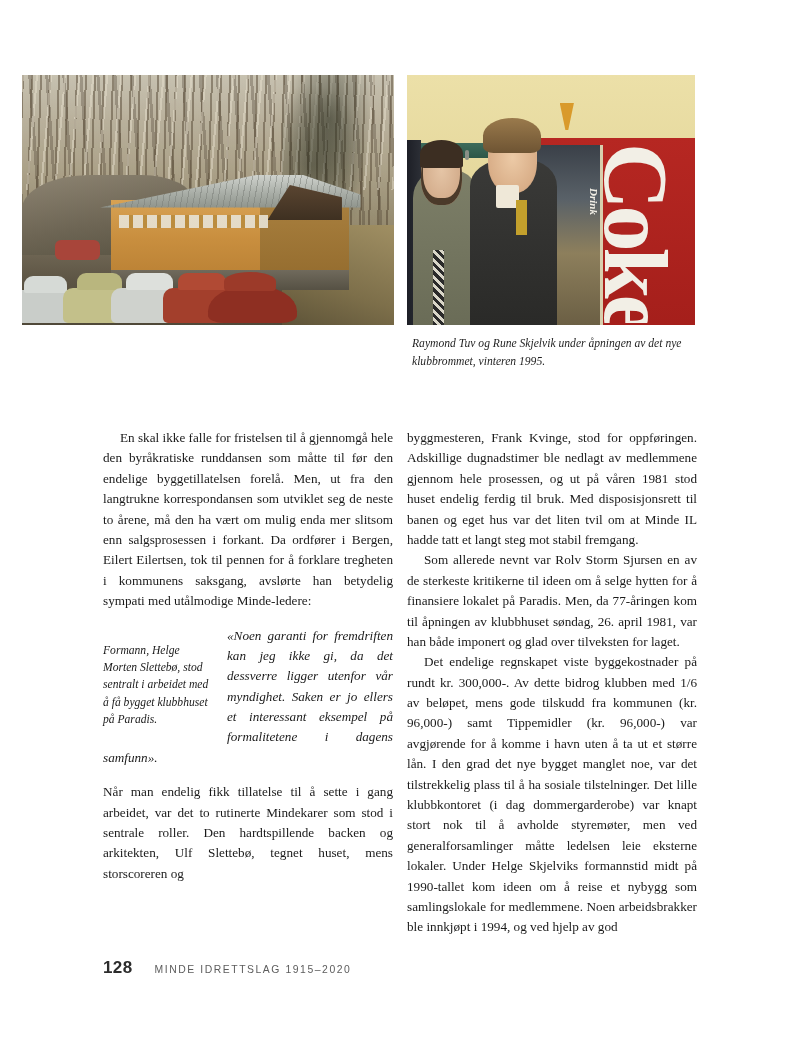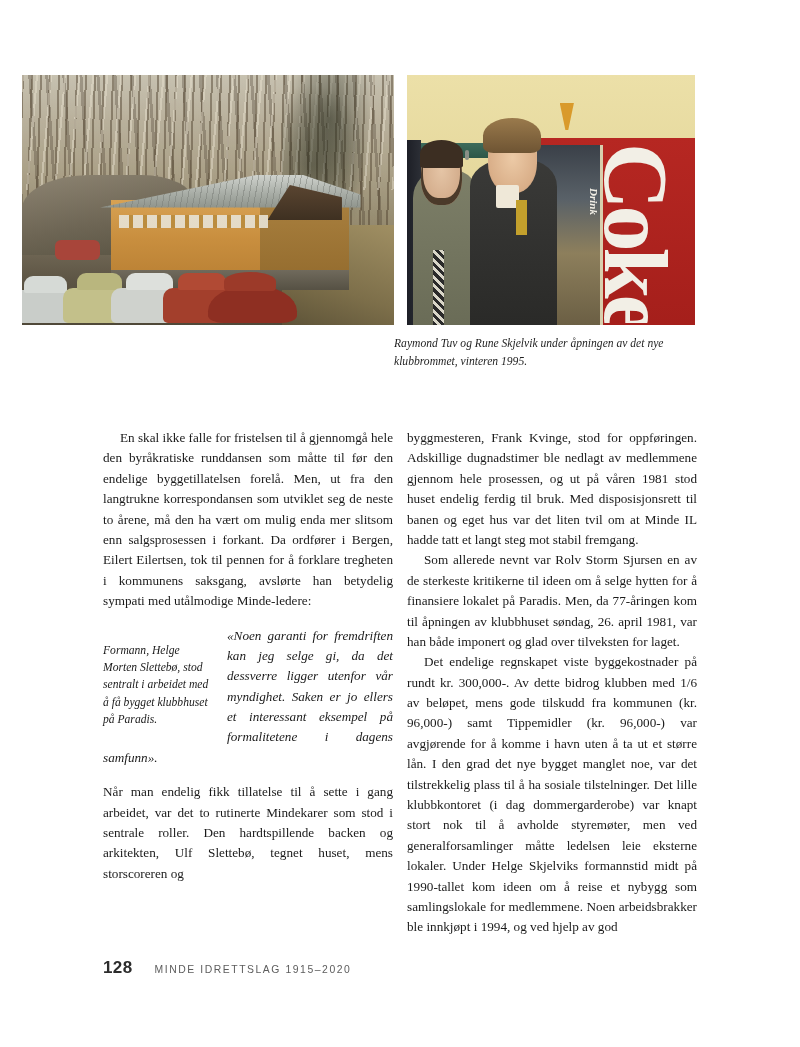--- a/index.html
+++ b/index.html
@@ -221,21 +221,21 @@
   
   .caption {
     position: absolute;
     font-family: "Liberation Serif", serif;
     font-style: italic;
     font-size: 11.6px;
     line-height: 1.52;
     color: #1f1f1f;
   }
   .caption-left  { left: 103px; top: 335px; width: 290px; }
-  .caption-right { left: 394px; top: 335px; width: 290px; }
+  .caption-right { left: 412px; top: 335px; width: 290px; }
 
   
   .col {
     position: absolute;
     top: 428px;
     width: 290px;
     font-size: 13.2px;
     line-height: 1.545;
     text-align: justify;
     text-justify: inter-word;
@@ -404,21 +404,21 @@
           <span class="pt-hair"></span>
           <span class="pt-face"></span>
           <span class="pt-fringe"></span>
           <span class="pt-eye pt-eye-l"></span>
           <span class="pt-eye pt-eye-r"></span>
           <span class="pt-mouth"></span>
           <span class="pt-shirt"></span>
         </span>
         <span class="portrait-caption" style="display:block">Formann, Helge Morten Slettebø, stod sentralt i arbeidet med å få bygget klubbhuset på Paradis.</span>
       </span>
-      <span>«Noen garanti for fremdriften kan jeg selge gi, da det dessverre ligger utenfor vår myndighet. Saken er jo ellers et interessant eksempel på formalitetene i dagens samfunn».</span>
+      <span>«Noen garanti for fremdriften kan jeg ikke gi, da det dessverre ligger utenfor vår myndighet. Saken er jo ellers et interessant eksempel på formalitetene i dagens samfunn».</span>
     </p>
 
     <p class="quote" style="font-style:normal; text-indent:0">Når man endelig fikk tillatelse til å sette i gang arbeidet, var det to rutinerte Mindekarer som stod i sentrale roller. Den hardtspillende backen og arkitekten, Ulf Slettebø, tegnet huset, mens storscoreren og</p>
   </div>
 
   <div class="col col-right">
     <p>byggmesteren, Frank Kvinge, stod for oppføringen. Adskillige dugnadstimer ble nedlagt av medlemmene gjennom hele prosessen, og ut på våren 1981 stod huset endelig ferdig til bruk. Med disposisjonsrett til banen og eget hus var det liten tvil om at Minde IL hadde tatt et langt steg mot stabil fremgang.</p>
     <p class="indent">Som allerede nevnt var Rolv Storm Sjursen en av de sterkeste kritikerne til ideen om å selge hytten for å finansiere lokalet på Paradis. Men, da 77-åringen kom til åpningen av klubbhuset søndag, 26. april 1981, var han både imponert og glad over tilveksten for laget.</p>
     <p class="indent">Det endelige regnskapet viste byggekostnader på rundt kr. 300,000-. Av dette bidrog klubben med 1/6 av beløpet, mens gode tilskudd fra kommunen (kr. 96,000-) samt Tippemidler (kr. 96,000-) var avgjørende for å komme i havn uten å ta ut et større lån.  I den grad det nye bygget manglet noe, var det tilstrekkelig plass til å ha sosiale tilstelninger. Det lille klubbkontoret (i dag dommergarderobe) var knapt stort nok til å avholde styremøter, men ved generalforsamlinger måtte ledelsen leie eksterne lokaler. Under Helge Skjelviks formannstid midt på 1990-tallet kom ideen om å reise et nybygg som samlingslokale for medlemmene. Noen arbeidsbrakker ble innkjøpt i 1994, og ved hjelp av god</p>
   </div>

